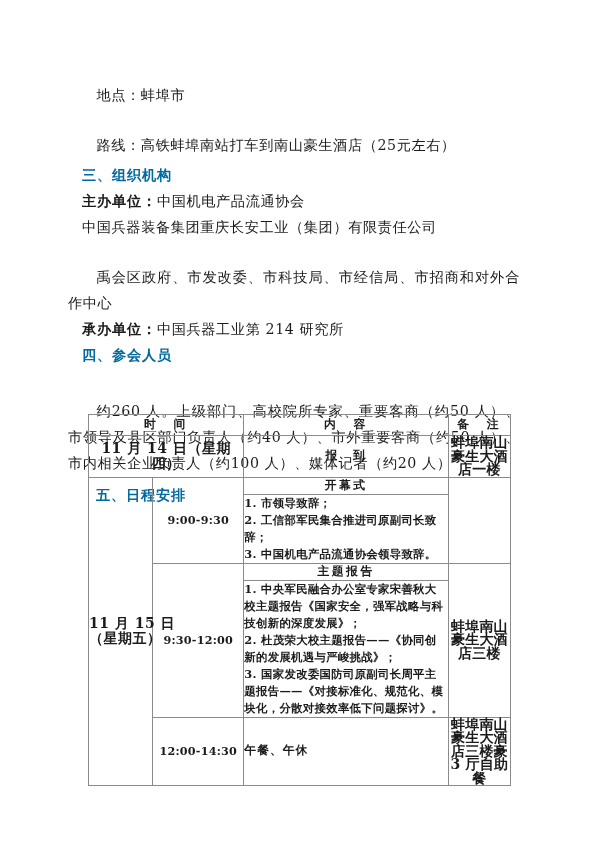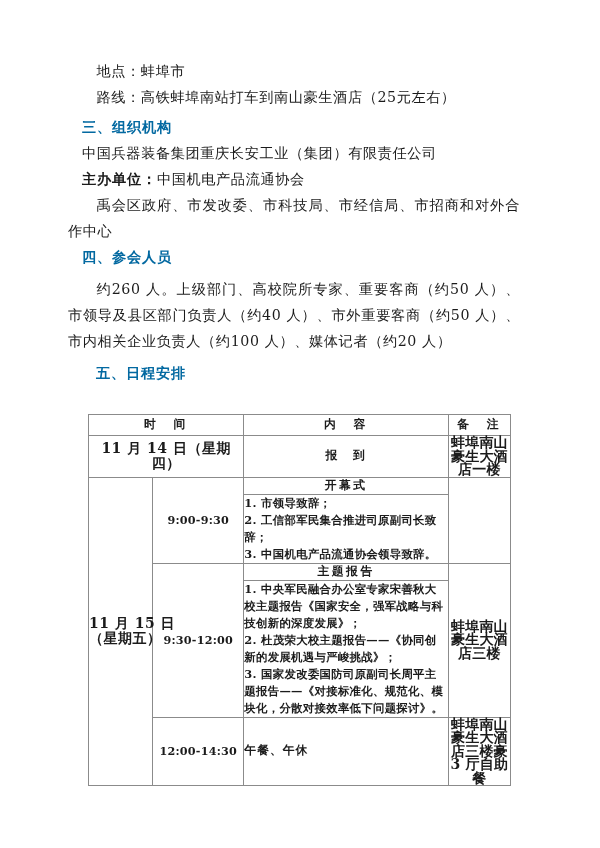--- a/index.html
+++ b/index.html
@@ -33,21 +33,21 @@
   }
 
   .para {
     font-size: 14.2px;
     line-height: 26px;
     letter-spacing: 0.6px;
     text-align: justify;
     margin: 0;
     color: #1b1b1b;
   }
-  .indent-2 { text-indent: 28.5px; }
+  .indent-2 { text-indent: 28.5px; margin-top: 24px; }
   .indent-1 { text-indent: 14px; }
 
   .heading {
     font-size: 14.2px;
     line-height: 26px;
     letter-spacing: 0.8px;
     font-weight: bold;
     margin: 0;
     text-indent: 14px;
     color: #0369a1;
@@ -172,26 +172,27 @@
   <div class="doc-body">
 
     <p class="para indent-2">地点：蚌埠市</p>
 
     <p class="para indent-2">路线：高铁蚌埠南站打车到南山豪生酒店（25元左右）</p>
 
     <div class="gap-sm"></div>
 
     <p class="heading">三、组织机构</p>
 
+    <p class="para indent-1"><span class="lead">主办单位：</span><span>中国机电产品流通协会</span></p>
+
     <p class="para indent-1">中国兵器装备集团重庆长安工业（集团）有限责任公司</p>
 
-    <p class="para indent-1"><span class="lead">主办单位：</span><span>中国机电产品流通协会</span></p>
-
     <p class="para indent-2">禹会区政府、市发改委、市科技局、市经信局、市招商和对外合作中心</p>
 
+    <p class="para indent-1"><span class="lead">承办单位：</span><span>中国兵器工业第 214 研究所</span></p>
 
     <p class="heading">四、参会人员</p>
 
     <div class="gap-md"></div>
 
     <p class="para indent-2">约260 人。上级部门、高校院所专家、重要客商（约50 人）、市领导及县区部门负责人（约40 人）、市外重要客商（约50 人）、市内相关企业负责人（约100 人）、媒体记者（约20 人）</p>
 
     <div class="gap-md"></div>
 
     <p class="heading heading-tbl">五、日程安排</p>

